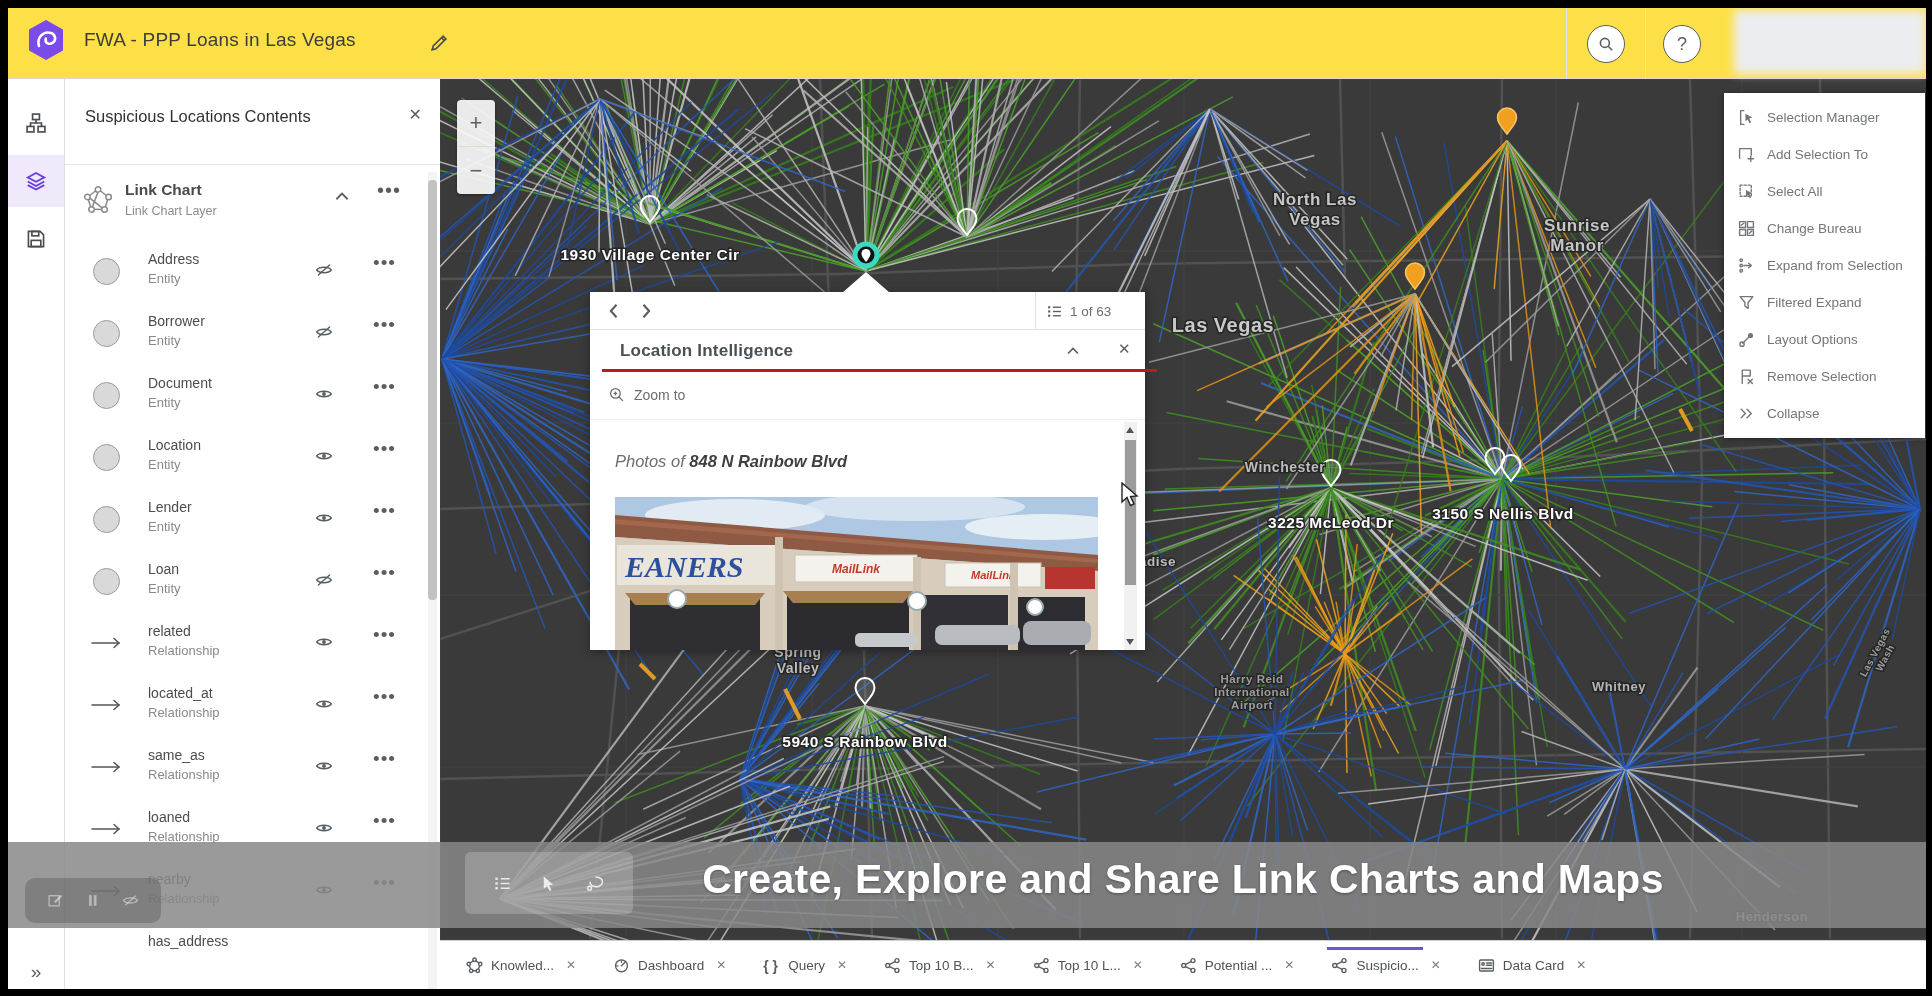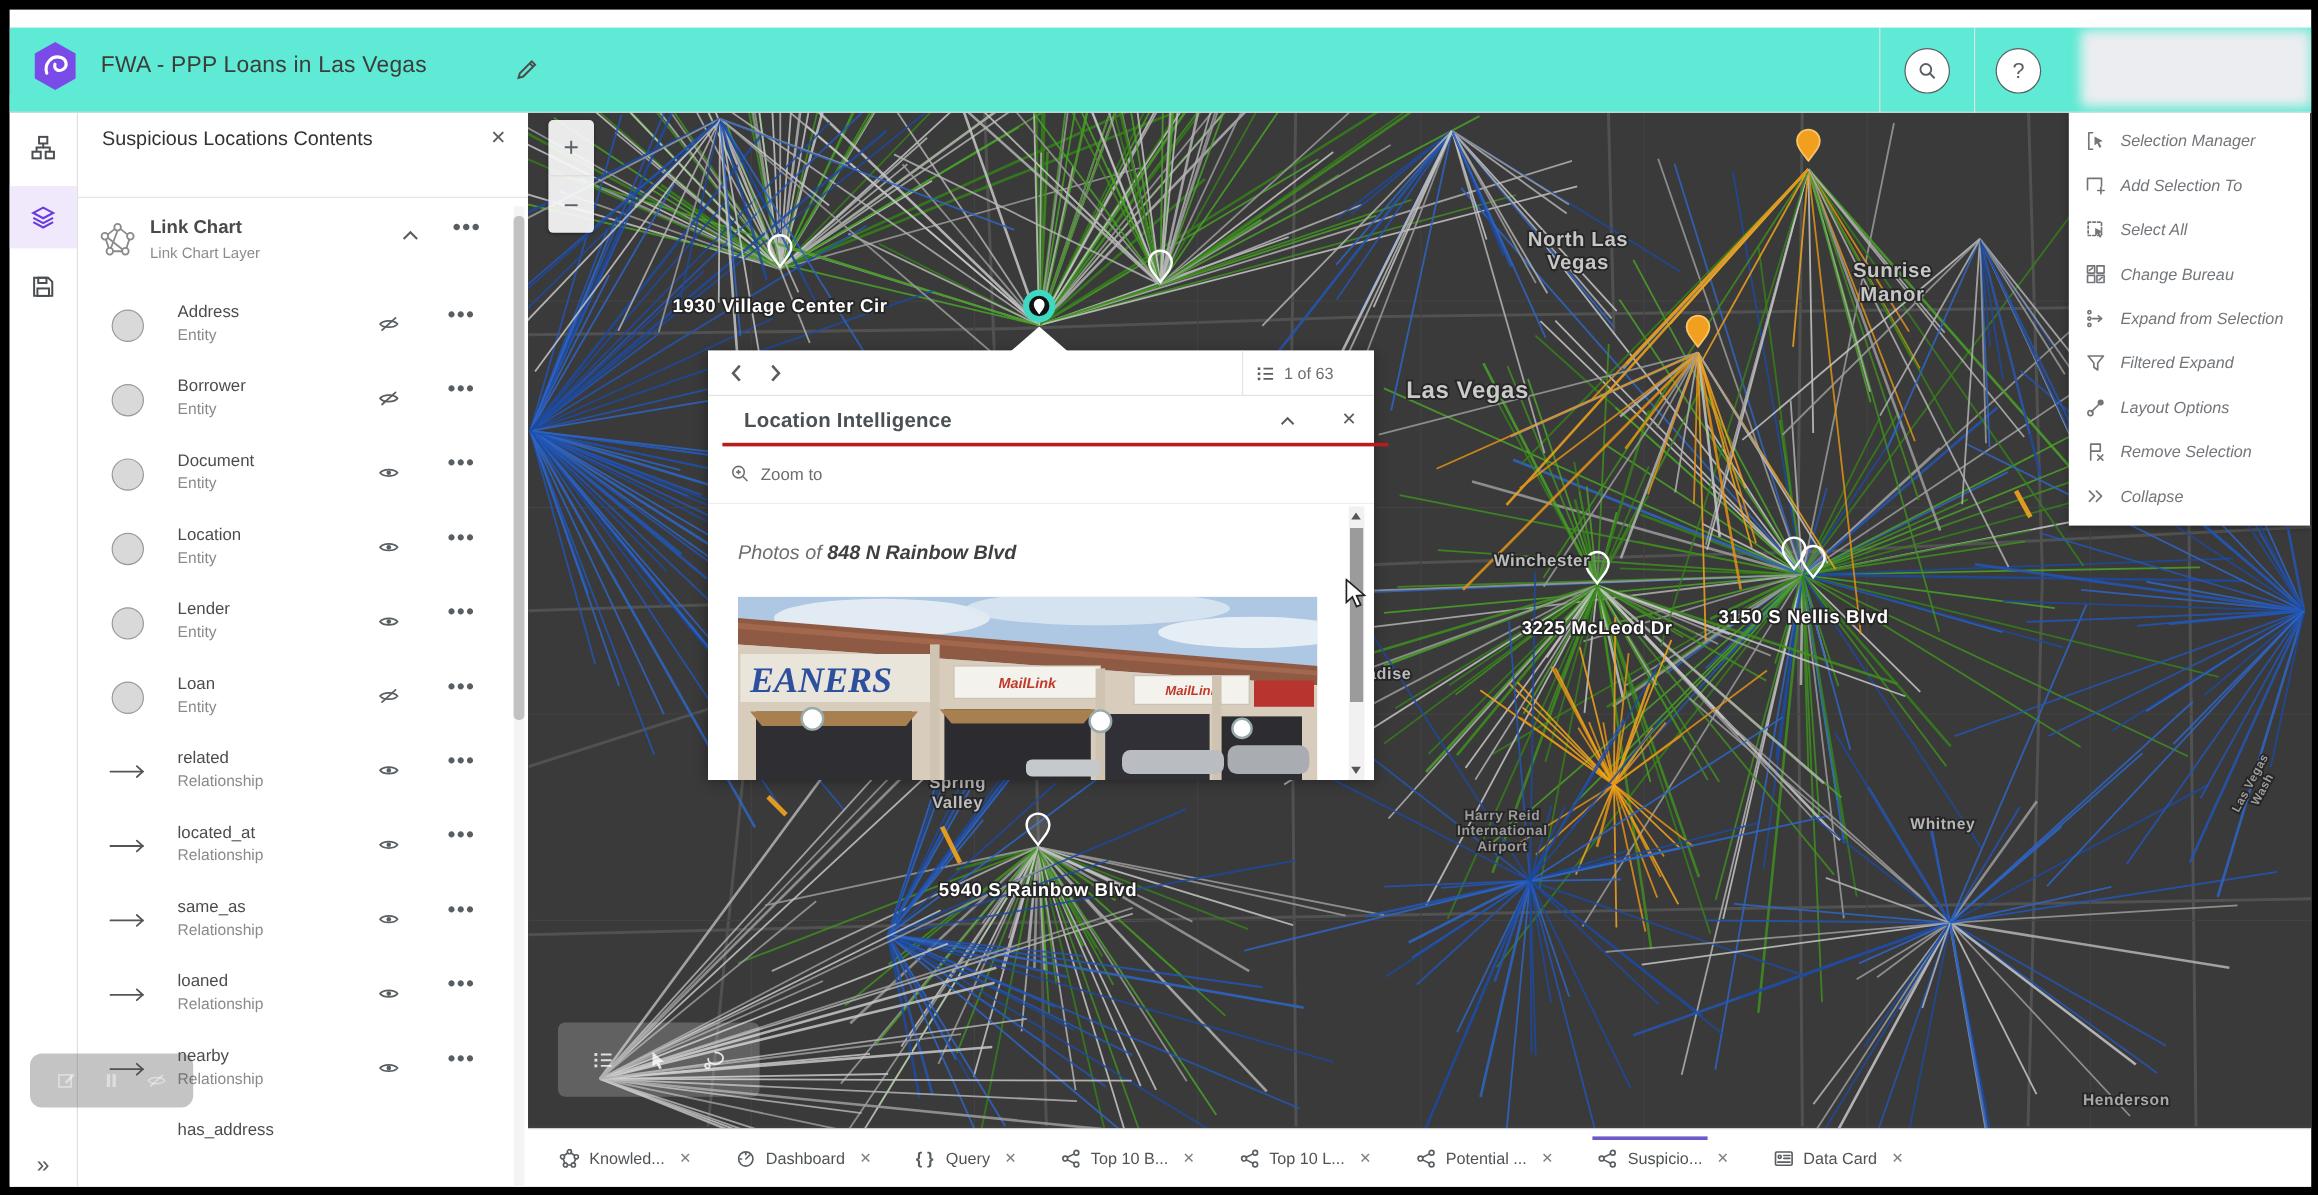--- a/index.html
+++ b/index.html
@@ -1,21 +1,21 @@
 <!DOCTYPE html>
 <html><head>
 <meta charset="utf-8">
 <style>
   * { box-sizing: border-box; margin: 0; padding: 0; }
   html,body { width:1932px; height:996px; background:#000; overflow:hidden;
               font-family:"Liberation Sans", sans-serif; }
   .app { position:absolute; left:8px; top:8px; width:1918px; height:981px; background:#fff; overflow:hidden; }
 
   
-  .header { position:absolute; left:0; top:15px; width:100%; height:71px; background:#5eead4; border-bottom:1px solid #d9d9d9; z-index:50; }
+  .header { position:absolute; left:0; top:0; width:100%; height:71px; background:#fde047; border-bottom:1px solid #d9d9d9; z-index:50; }
   .logo { position:absolute; left:18px; top:11px; width:40px; height:42px; }
   .app-title { position:absolute; left:76px; top:21px; font-size:19px; color:#3c3c3c; letter-spacing:.2px; }
   .edit-pencil { position:absolute; left:420px; top:24px; width:22px; height:22px; color:#4c4c4c; cursor:pointer; }
   .hdr-divider { position:absolute; top:0; width:1px; height:71px; background:#e2e2e2; }
   .hdr-circle { position:absolute; top:17px; width:38px; height:38px; border:1.5px solid #595e62; border-radius:50%; color:#595e62; display:flex; align-items:center; justify-content:center; cursor:pointer; background:#fff; }
   .blur-box { position:absolute; left:1726px; top:2px; width:192px; height:64px; background:#ecedf0; filter:blur(5px); border-radius:4px; }
 
   
   .rail { position:absolute; left:0; top:71px; width:57px; height:910px; background:#fff; border-right:1px solid #e0e0e0; z-index:10; }
   .rail-item { position:absolute; left:0; width:56px; height:52px; display:flex; align-items:center; justify-content:center; color:#4a4e52; cursor:pointer; }
@@ -71,21 +71,21 @@
   .pop-caption { position:absolute; left:25px; top:160px; font-size:16.5px; font-style:italic; color:#6d6d6d; }
   .pop-caption b { color:#3f3f3f; }
   .photo { position:absolute; left:25px; top:205px; width:483px; height:153px; overflow:hidden; }
   .pop-scroll { position:absolute; left:534px; top:130px; width:13px; height:228px; background:#f1f1f1; }
   .pop-scroll .sthumb { position:absolute; left:1px; top:18px; width:11px; height:145px; background:#9b9b9b; cursor:pointer; }
   .sarrow { position:absolute; left:2px; width:0; height:0; border-left:4.5px solid transparent; border-right:4.5px solid transparent; }
   .sarrow.up { top:5px; border-bottom:6px solid #555; }
   .sarrow.dn { bottom:5px; border-top:6px solid #555; }
 
   
-  .ctxmenu { position:absolute; left:1716px; top:85px; width:201px; background:#fff; box-shadow:0 1px 6px rgba(0,0,0,.4); z-index:25; padding:6px 0;font-style:italic; }
+  .ctxmenu { position:absolute; left:1716px; top:85px; width:201px; background:#fff; box-shadow:0 1px 6px rgba(0,0,0,.4); z-index:25; padding:6px 0; }
   .ctx-item { position:relative; height:37px; display:flex; align-items:center; gap:12px; padding-left:14px; cursor:pointer; color:#72767a; }
   .ctx-item svg { width:17px; height:17px; flex:none; }
   .ctx-label { font-size:13.5px; color:#72767a; white-space:nowrap; }
 
   
   .band { position:absolute; left:0; top:834px; width:1918px; height:86px; background:rgba(136,136,136,.85); z-index:30; }
   .band-caption { position:absolute; left:432px; top:14px; width:1486px; text-align:center; font-size:41px; font-weight:bold; color:#fff; letter-spacing:.3px; text-shadow:0 1px 3px rgba(0,0,0,.35); white-space:nowrap; }
   .map-chip { position:absolute; left:457px; top:844px; width:168px; height:62px; background:rgba(255,255,255,.20); border-radius:6px; z-index:31; display:flex; align-items:center; justify-content:space-around; padding:0 14px; color:rgba(255,255,255,.8); }
   .map-chip svg { width:19px; height:19px; cursor:pointer; }
   .rec-box { position:absolute; left:17px; top:870px; width:136px; height:45px; background:rgba(70,70,70,.32); border-radius:10px; z-index:31; display:flex; align-items:center; justify-content:space-around; padding:0 12px; color:rgba(255,255,255,.45); }
@@ -1347,20 +1347,23 @@
 
   <div class="ctx-item">
     <span class="ctx-ic" style="width: 17px; height: 17px; color: rgb(114, 118, 122); flex: 0 0 auto;"><svg viewBox="0 0 16 16" width="100%" height="100%" fill="none" stroke="currentColor" stroke-width="1.3" stroke-linecap="round" stroke-linejoin="round">
             <polyline points="3,4 7,8 3,12"></polyline>
             <polyline points="8.5,4 12.5,8 8.5,12"></polyline>
           </svg></span>
     <span class="ctx-label">Collapse</span>
   </div>
 </div>
 
+  <div class="band">
+    <div class="band-caption">Create, Explore and Share Link Charts and Maps</div>
+  </div>
   <div class="map-chip">
     <svg viewBox="0 0 16 16" fill="none" stroke="currentColor" stroke-width="1.3">
       <rect x="2" y="3" width="2" height="2" fill="currentColor" stroke="none"></rect>
         <line x1="6.5" y1="4" x2="14" y2="4"></line>
       <rect x="2" y="7" width="2" height="2" fill="currentColor" stroke="none"></rect>
         <line x1="6.5" y1="8" x2="14" y2="8"></line>
       <rect x="2" y="11" width="2" height="2" fill="currentColor" stroke="none"></rect>
         <line x1="6.5" y1="12" x2="14" y2="12"></line>
     </svg>
     <svg viewBox="0 0 16 16">

